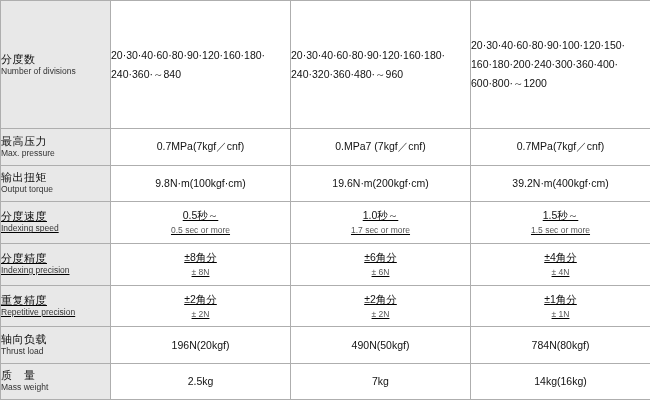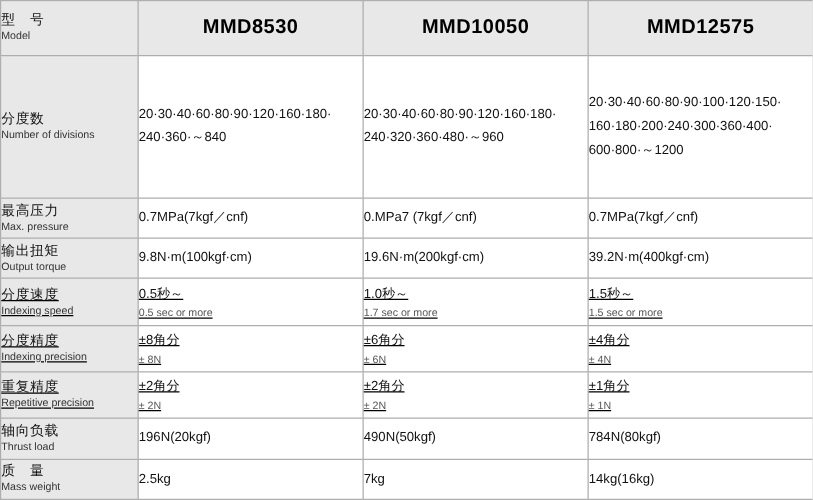--- a/index.html
+++ b/index.html
@@ -50,21 +50,21 @@
   }
   .header-model {
     background: #e8e8e8;
     text-align: center;
     font-size: 16px;
     font-weight: bold;
     color: #000;
     letter-spacing: 0.4px;
   }
   .valcell {
-    text-align: left;
+    text-align: center;
     font-size: 10.5px;
     color: #111;
     line-height: 15px;
     padding: 6px 4px;
     margin-left: 26px;
   }
   .valcell .sub {
     display: block;
     font-size: 8.5px;
     color: #555;
@@ -88,29 +88,20 @@
 <body>
 
 <table class="spec-table">
   <colgroup>
     <col class="col-label">
       <col class="col-model">
       <col class="col-model">
       <col class="col-model">
   </colgroup>
   <tbody>
-    <tr>
-      <td class="labelcell header-label">
-        <div class="lab-cn">型　号</div>
-        <div class="lab-en">Model</div>
-      </td>
-      <td class="header-model">MMD8530</td>
-      <td class="header-model">MMD10050</td>
-      <td class="header-model">MMD12575</td>
-    </tr>
 
     <tr class="row-div">
       <td class="labelcell">
         <div class="lab-cn">分度数</div>
         <div class="lab-en">Number of divisions</div>
       </td>
       <td class="divcell">
         <div>20·30·40·60·80·90·120·160·180·</div>
         <div>240·360·～840</div>
       </td>

